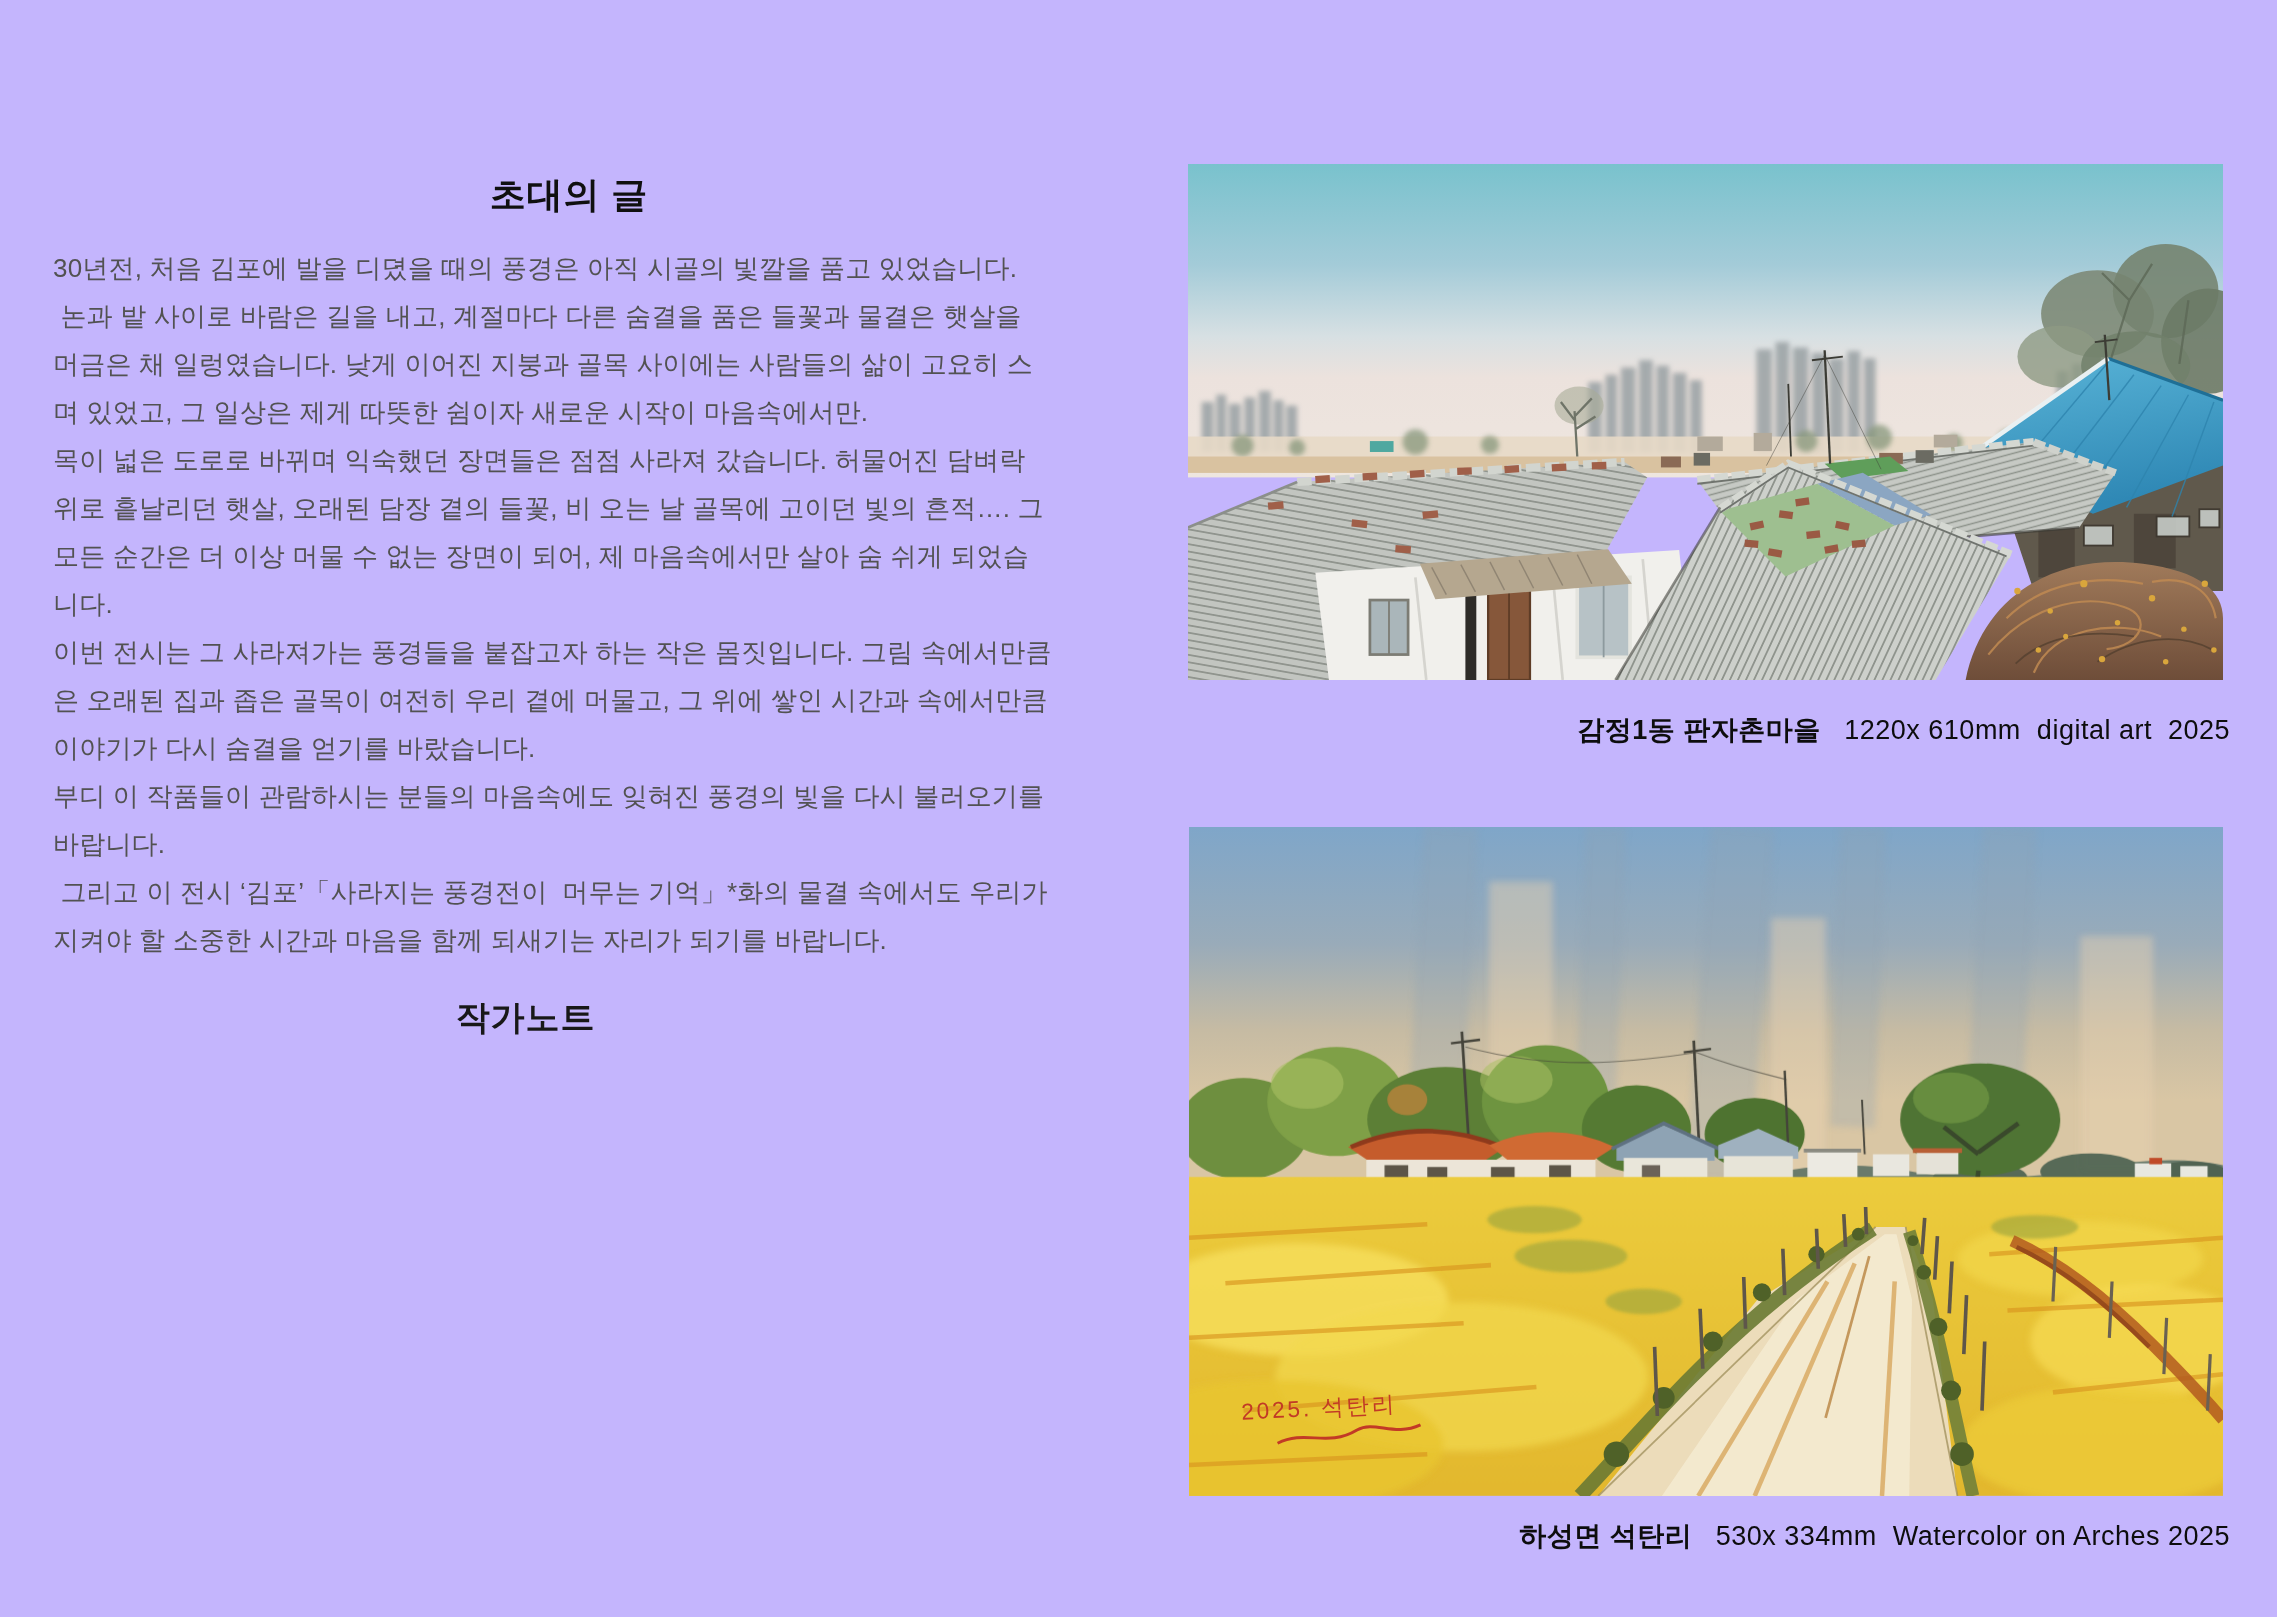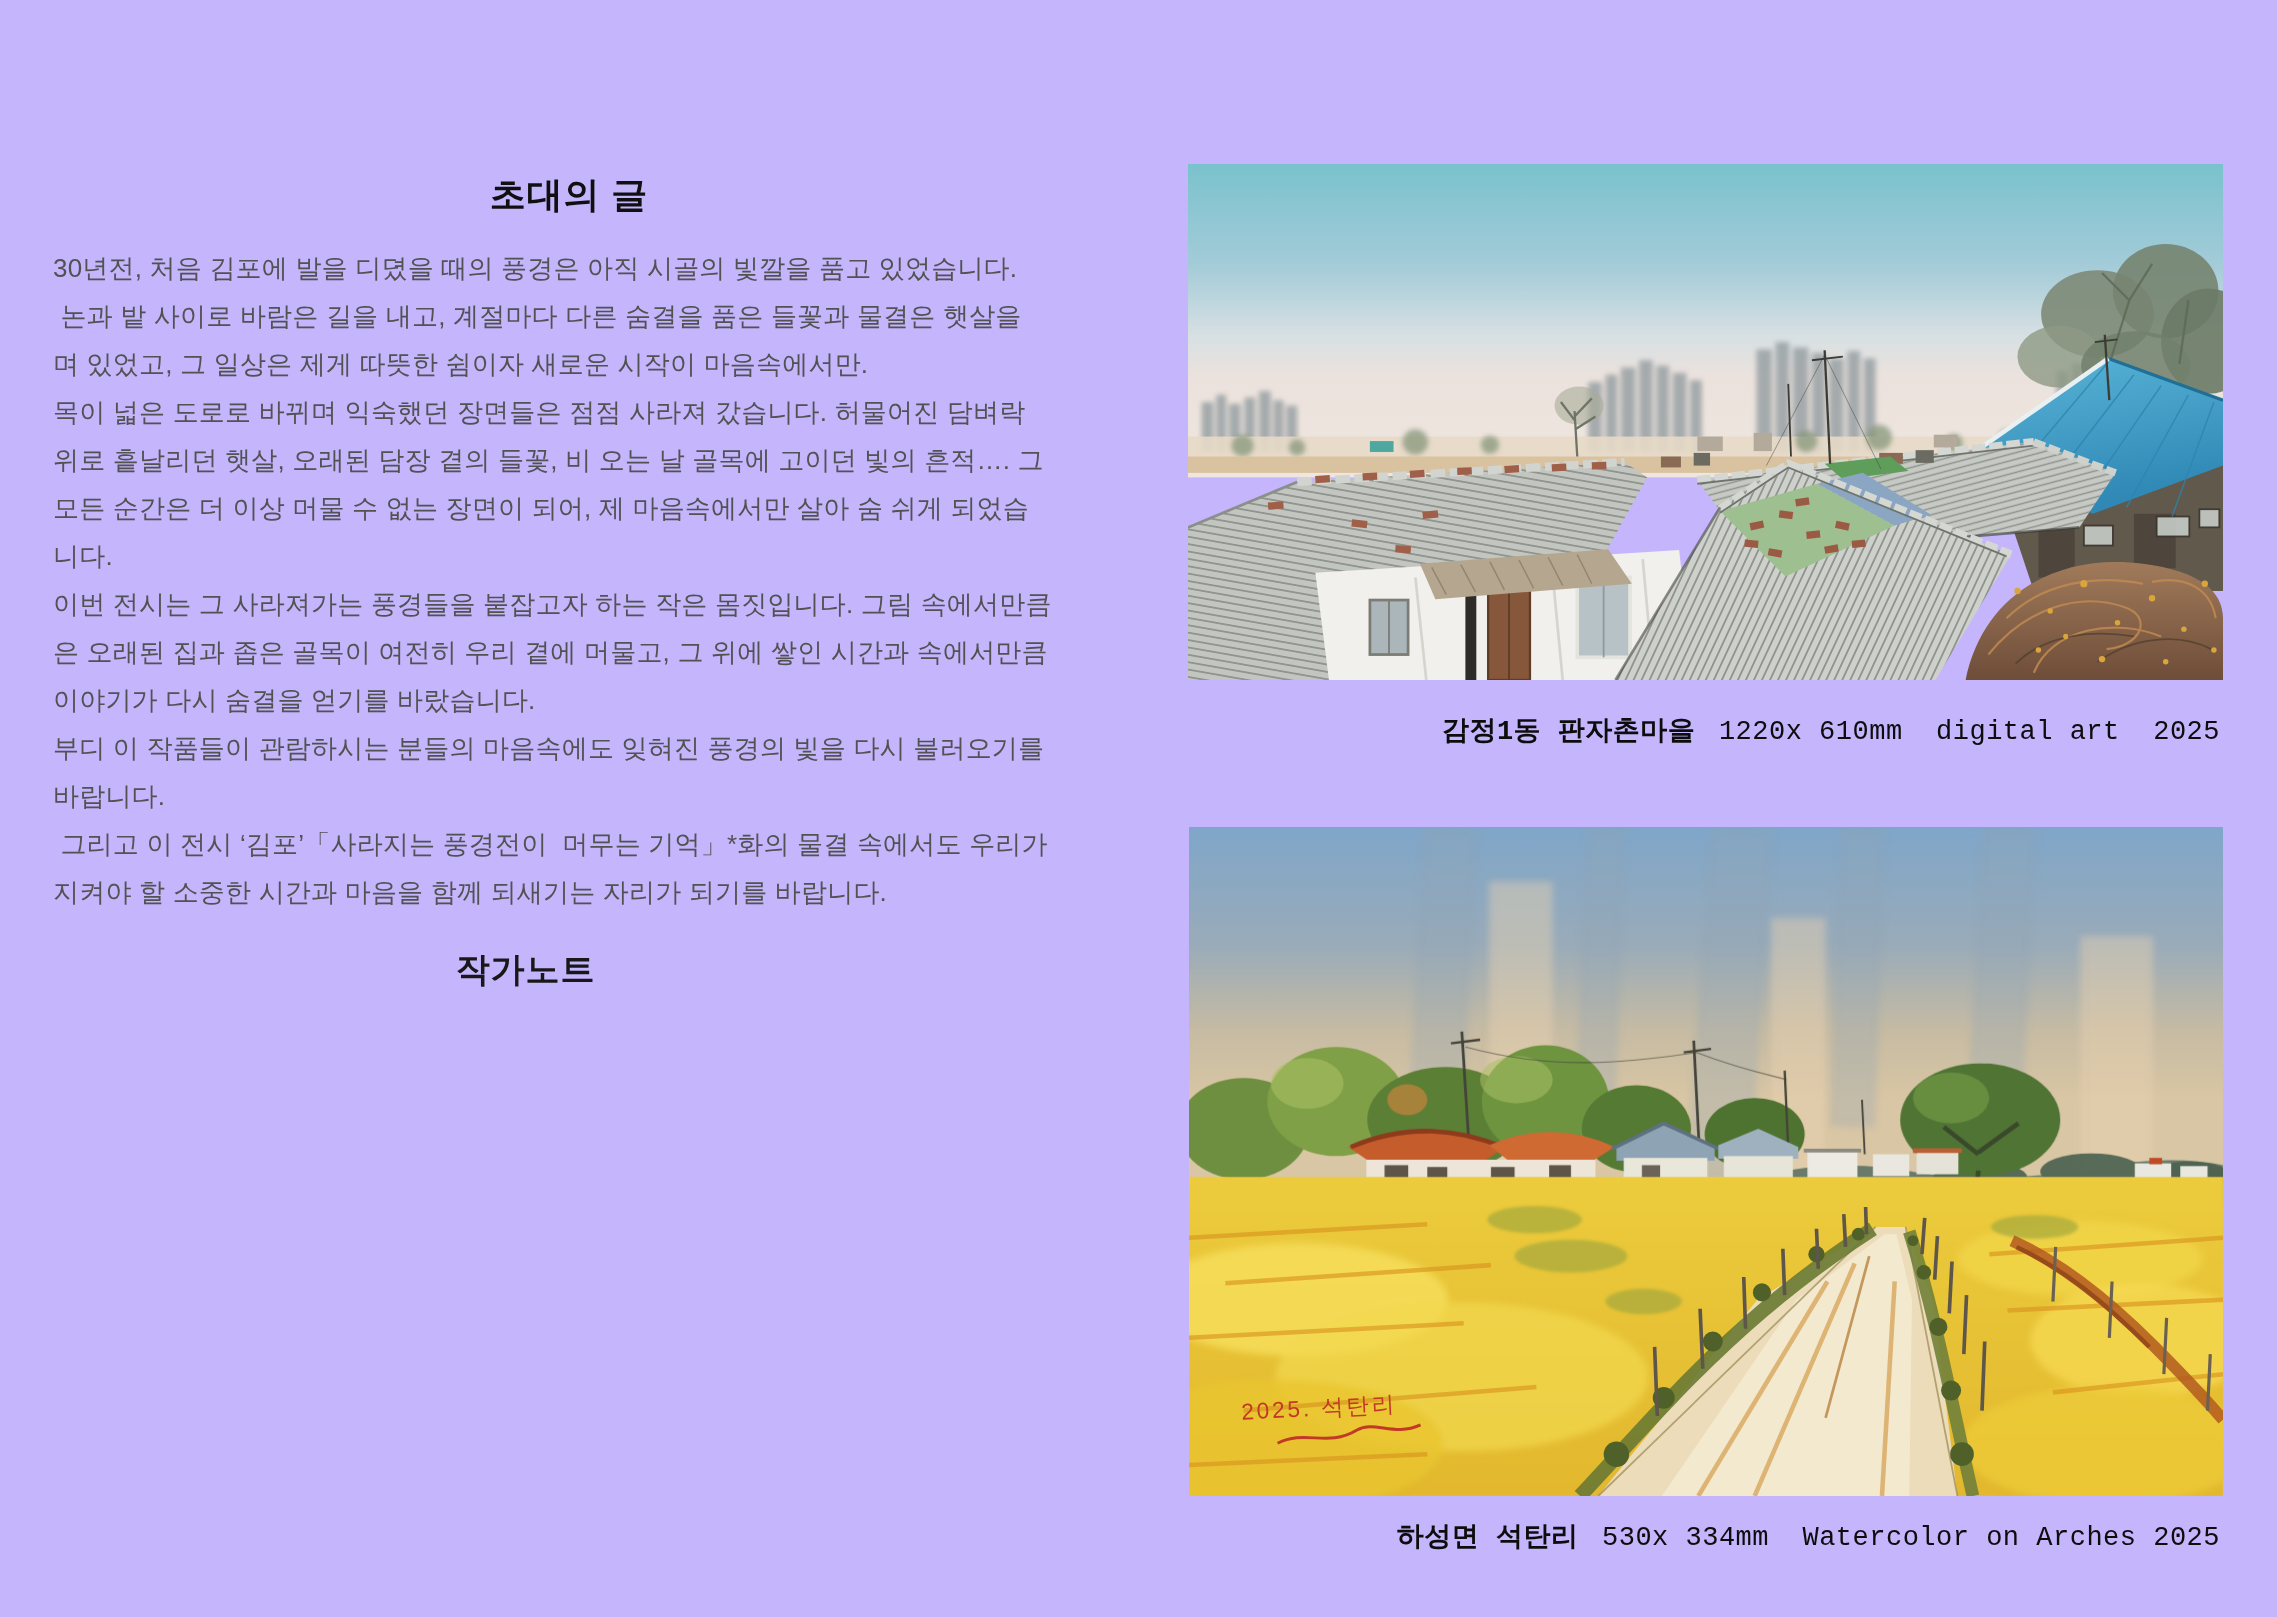--- a/index.html
+++ b/index.html
@@ -25,37 +25,38 @@
     margin-top:31px;text-align:center;padding-right:51px;
     font-size:34px;font-weight:700;color:#181818;letter-spacing:0.9px;
   }
 
   
   .artwork-top{position:absolute;left:1188px;top:164px;width:1035px;height:516px;}
   .artwork-bottom{position:absolute;left:1189px;top:827px;width:1034px;height:669px;}
   .artwork-top svg,.artwork-bottom svg{display:block;width:100%;height:100%;}
 
   .caption{
-    position:absolute;right:65px;text-align:right;color:#0d0d0d;white-space:pre;font-family:Liberation Mono, monospace;
+    position:absolute;right:55px;text-align:right;color:#0d0d0d;white-space:pre;
   }
   .caption-top{top:696px;}
   .caption-bottom{top:1502px;}
   .cap-title{font-size:27px;font-weight:700;letter-spacing:0.5px;}
   .cap-details{font-size:27px;font-weight:400;margin-left:23.6px;letter-spacing:0.5px;}
 </style>
 </head>
 <body>
 
 <div class="page">
 
   <div class="invitation">
     <h1 class="inv-title">초대의 글</h1>
     <div class="inv-body">
       <div class="inv-line">30년전, 처음 김포에 발을 디뎠을 때의 풍경은 아직 시골의 빛깔을 품고 있었습니다.</div>
       <div class="inv-line"> 논과 밭 사이로 바람은 길을 내고, 계절마다 다른 숨결을 품은 들꽃과 물결은 햇살을</div>
+      <div class="inv-line">머금은 채 일렁였습니다. 낮게 이어진 지붕과 골목 사이에는 사람들의 삶이 고요히 스</div>
       <div class="inv-line">며 있었고, 그 일상은 제게 따뜻한 쉼이자 새로운 시작이 마음속에서만.</div>
       <div class="inv-line">목이 넓은 도로로 바뀌며 익숙했던 장면들은 점점 사라져 갔습니다. 허물어진 담벼락</div>
       <div class="inv-line">위로 흩날리던 햇살, 오래된 담장 곁의 들꽃, 비 오는 날 골목에 고이던 빛의 흔적…. 그</div>
       <div class="inv-line">모든 순간은 더 이상 머물 수 없는 장면이 되어, 제 마음속에서만 살아 숨 쉬게 되었습</div>
       <div class="inv-line">니다.</div>
       <div class="inv-line">이번 전시는 그 사라져가는 풍경들을 붙잡고자 하는 작은 몸짓입니다. 그림 속에서만큼</div>
       <div class="inv-line">은 오래된 집과 좁은 골목이 여전히 우리 곁에 머물고, 그 위에 쌓인 시간과 속에서만큼</div>
       <div class="inv-line">이야기가 다시 숨결을 얻기를 바랐습니다.</div>
       <div class="inv-line">부디 이 작품들이 관람하시는 분들의 마음속에도 잊혀진 풍경의 빛을 다시 불러오기를</div>
       <div class="inv-line">바랍니다.</div>

